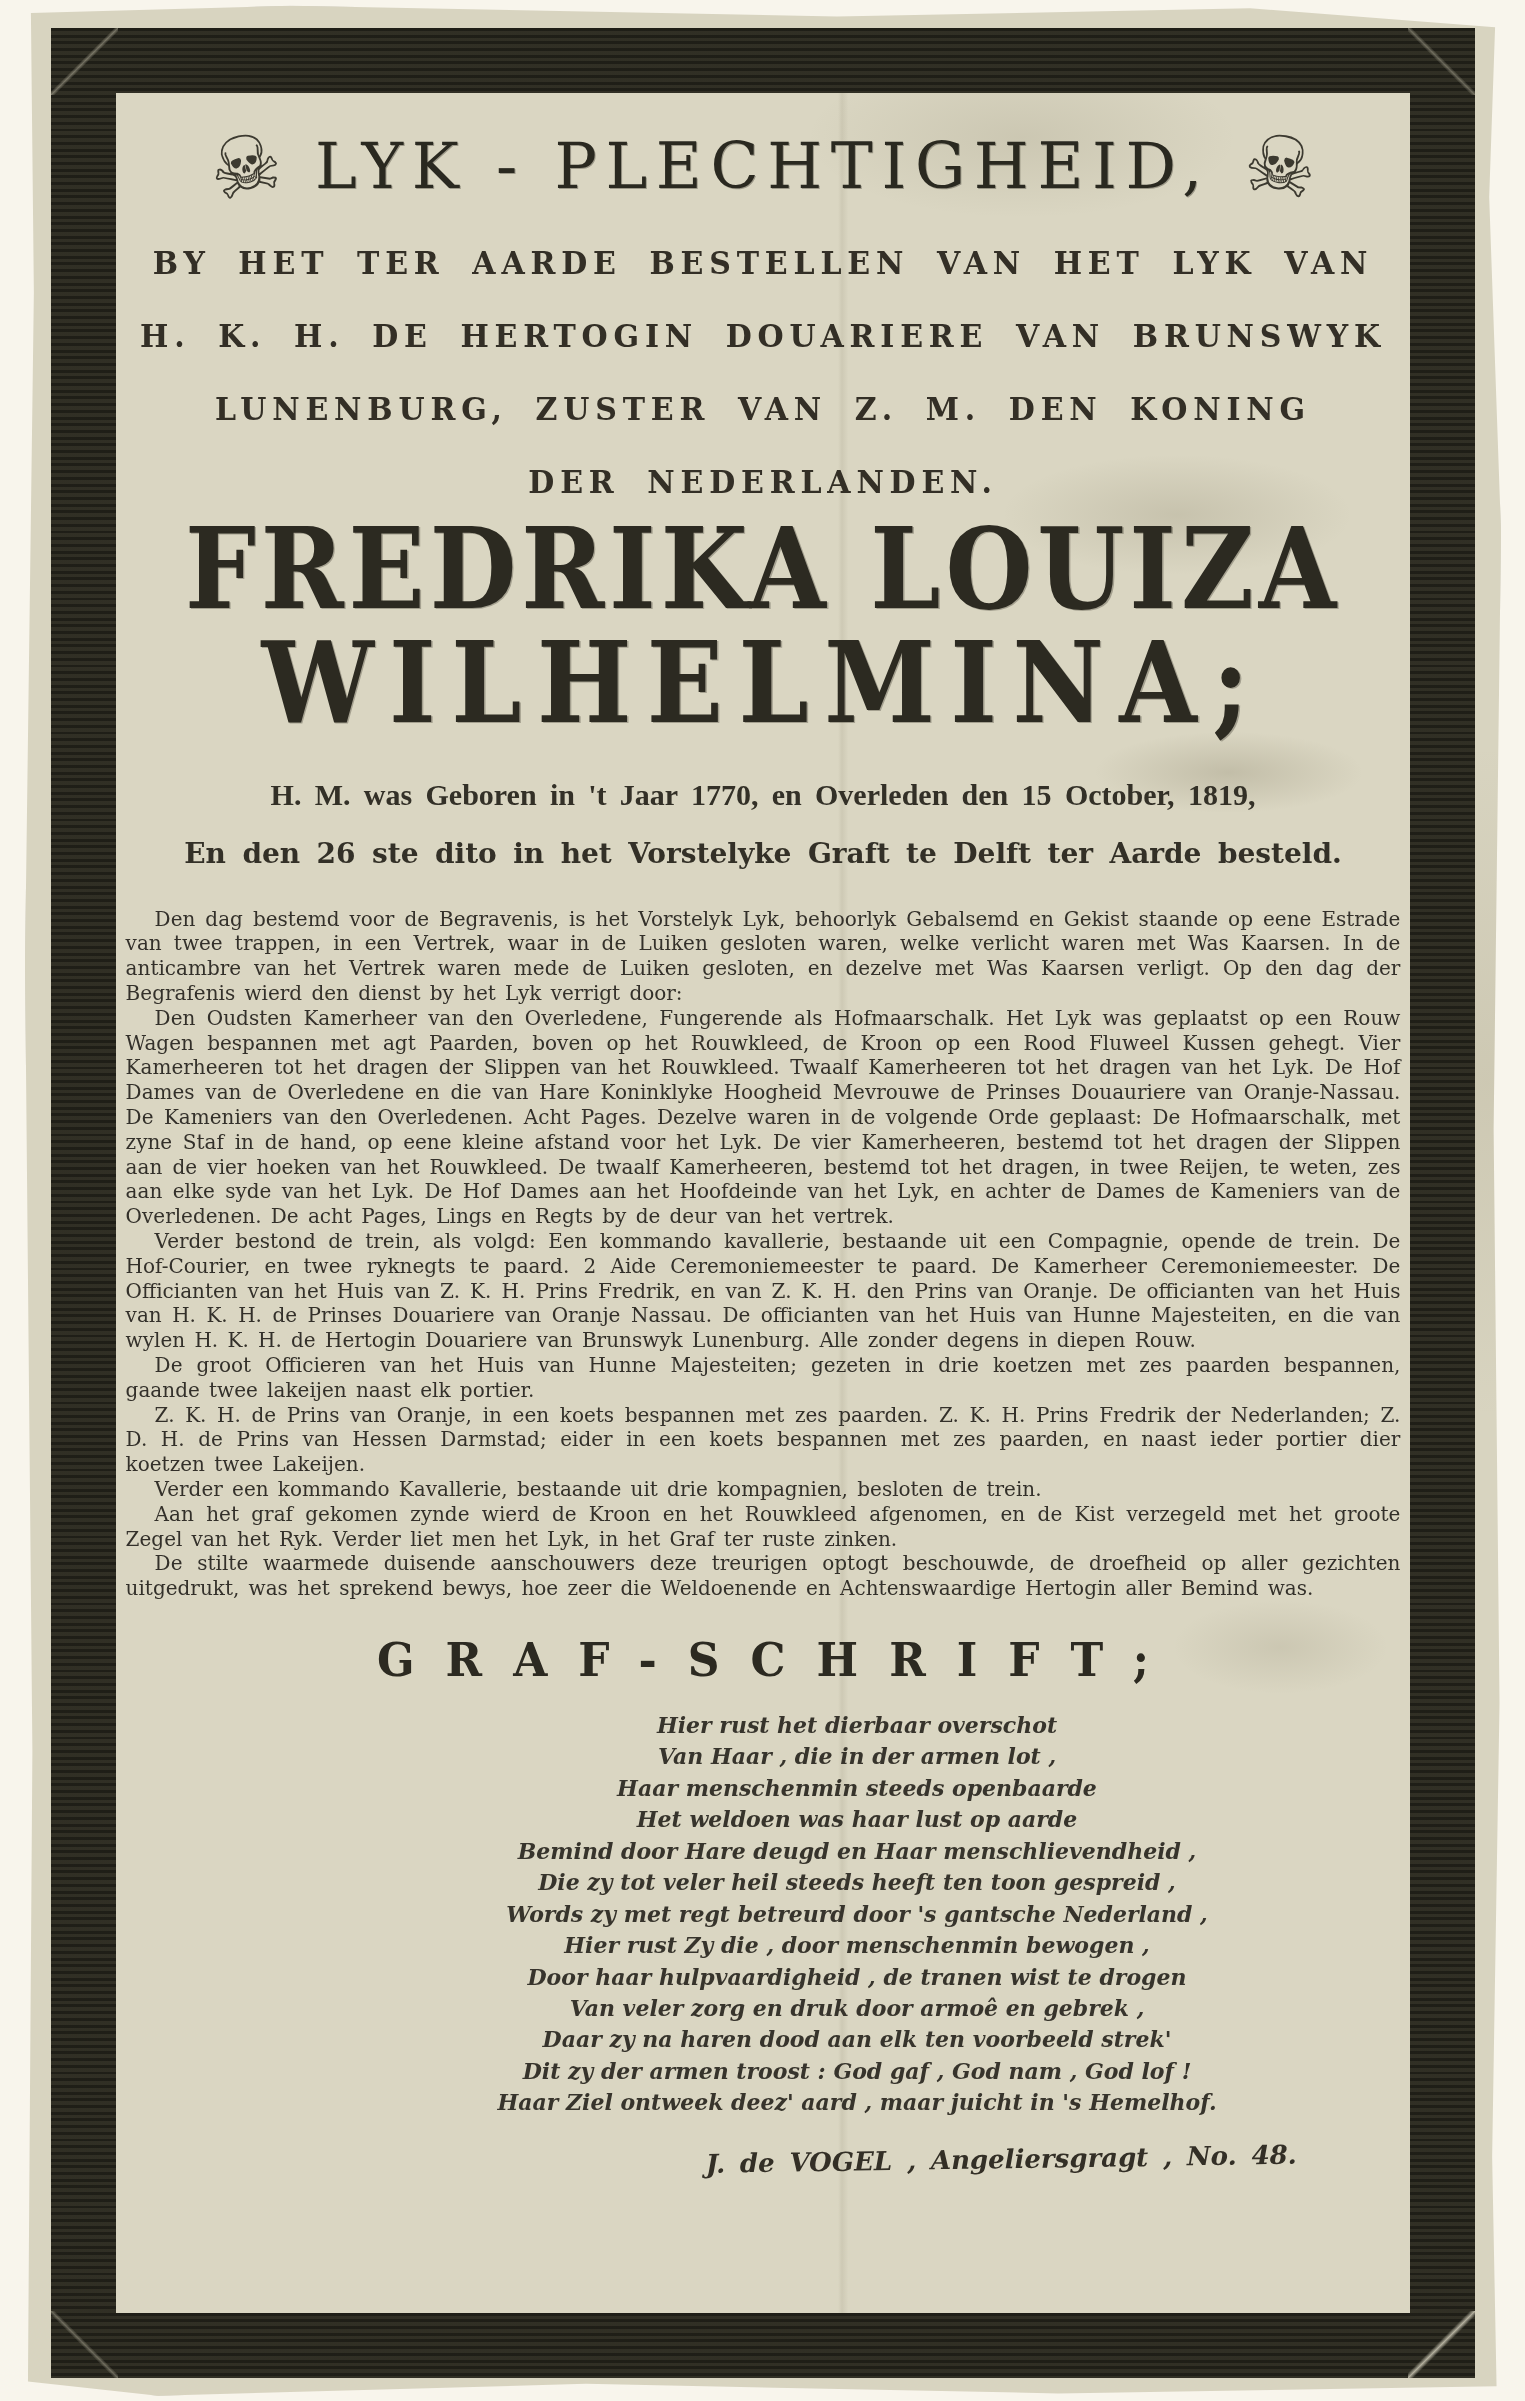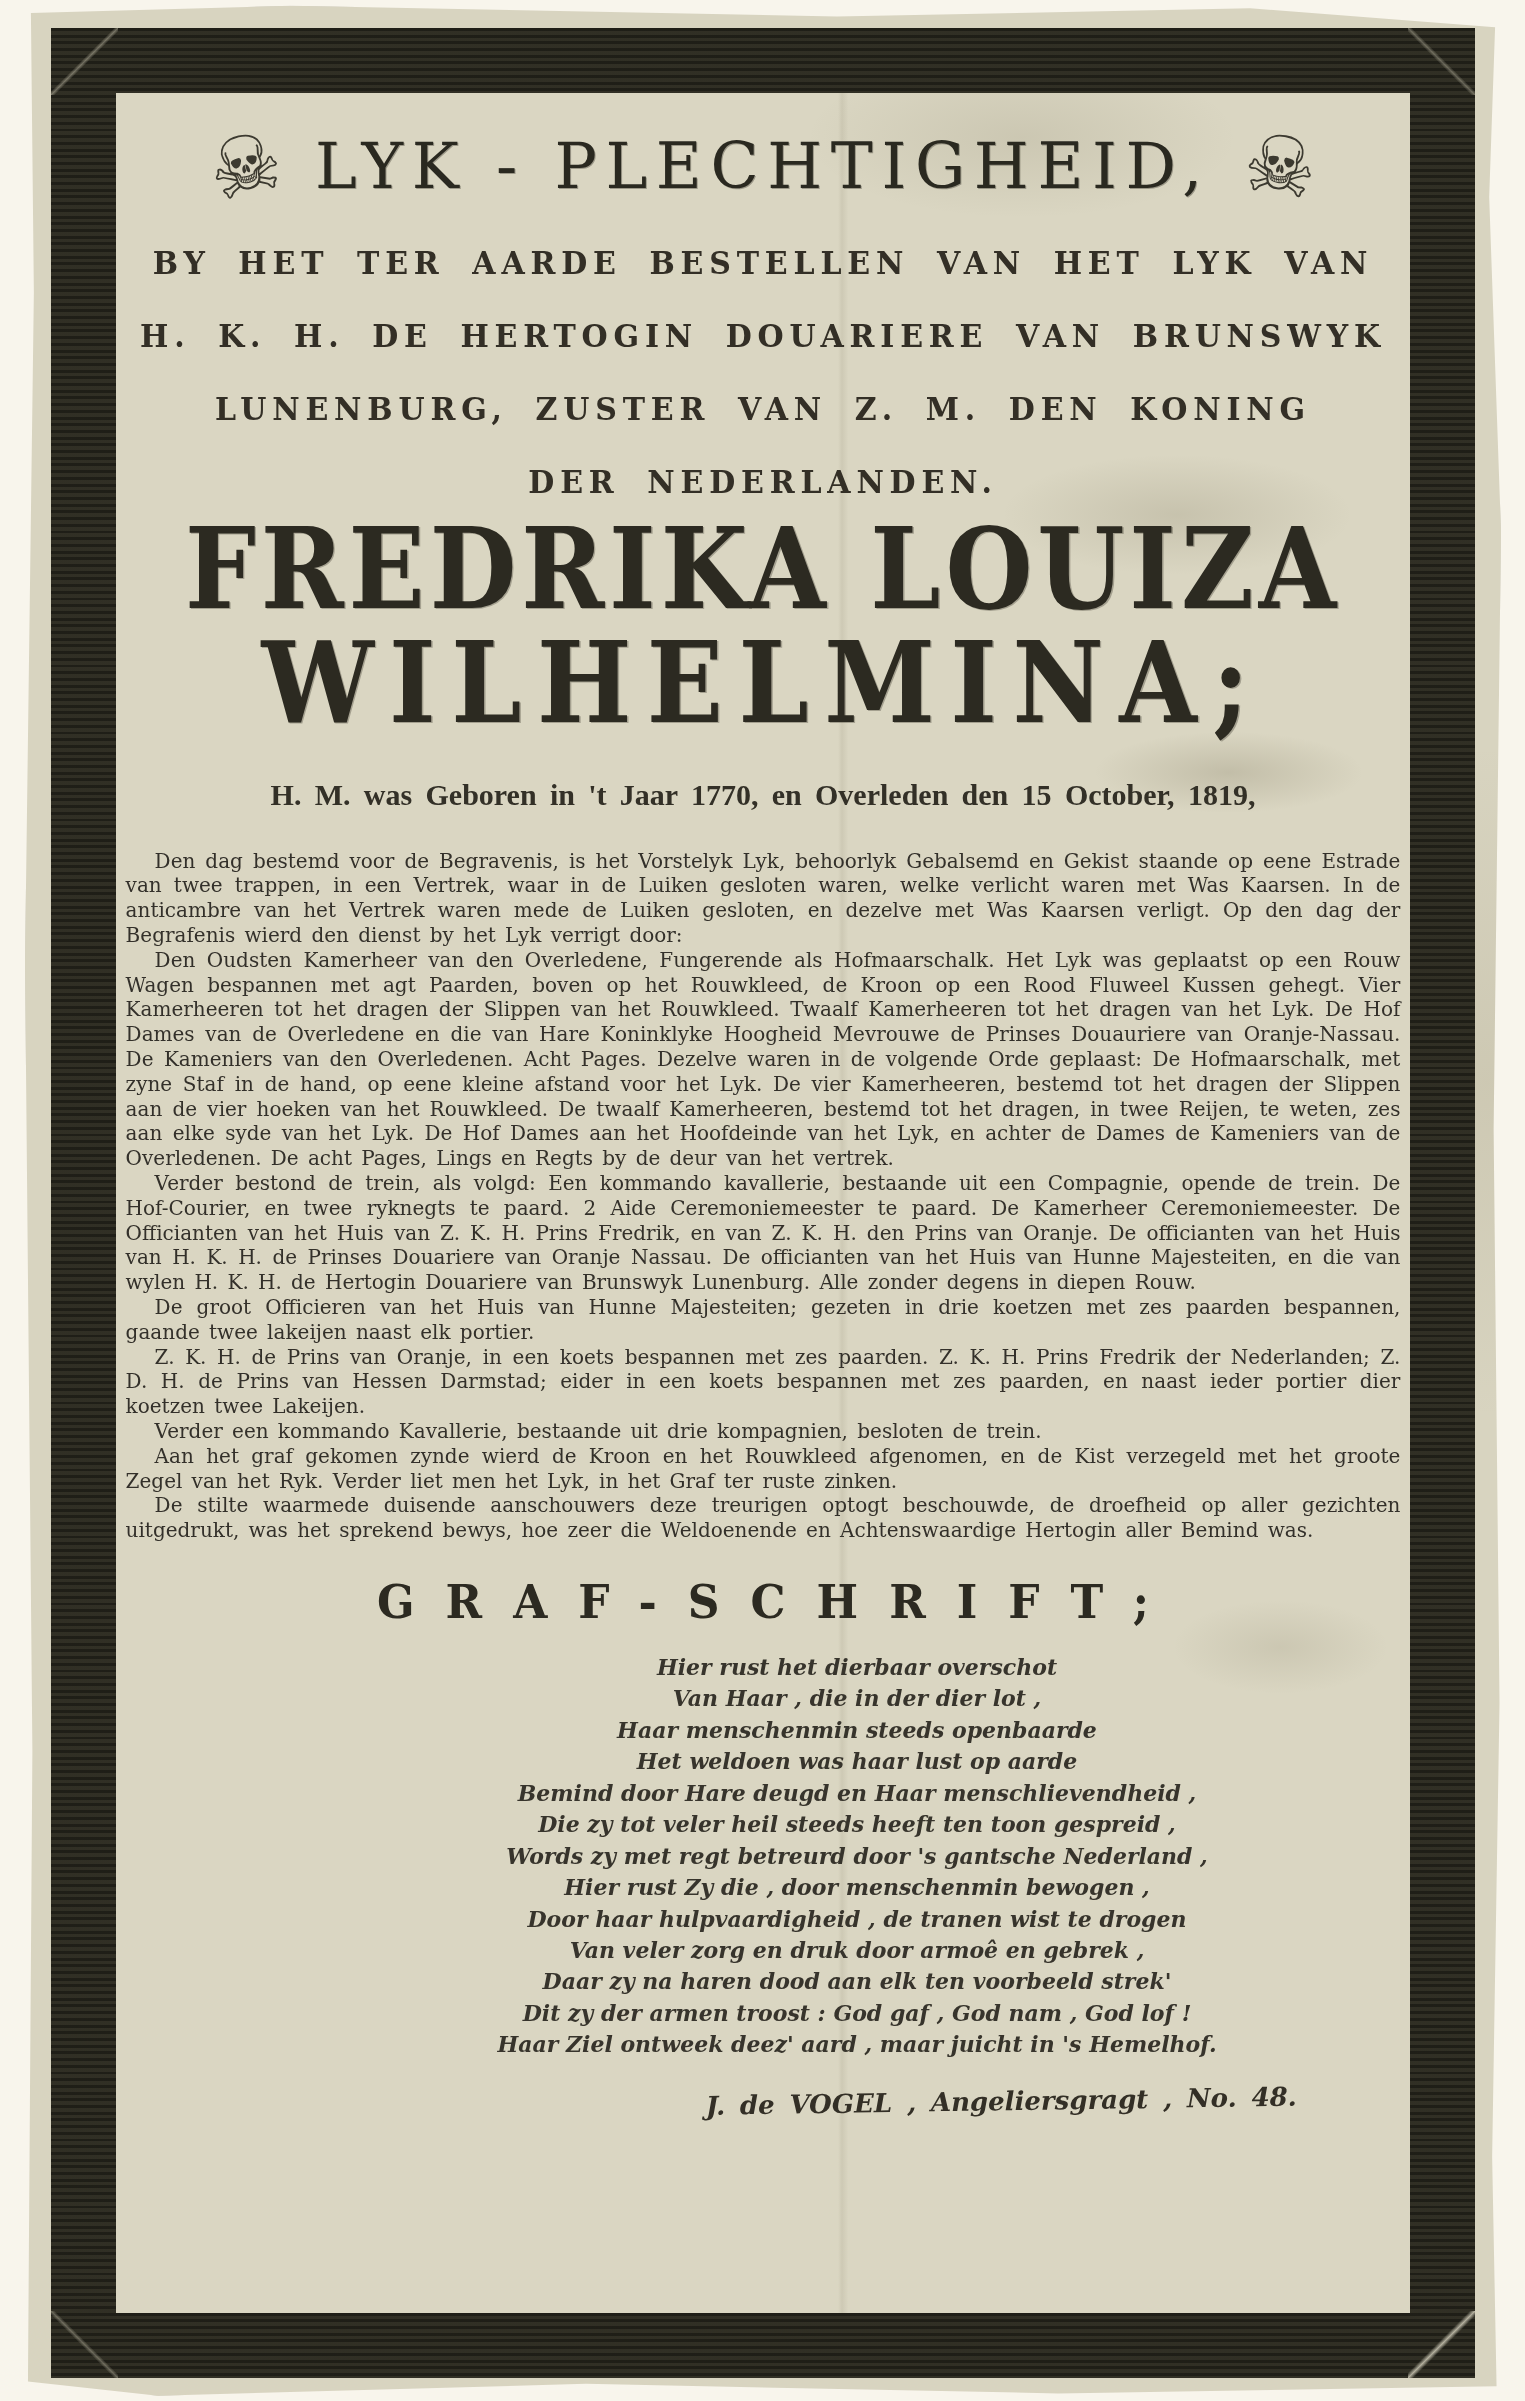--- a/index.html
+++ b/index.html
@@ -109,38 +109,39 @@
         <div>DER NEDERLANDEN.</div>
       </div>
 
       <div class="big-name">
         <div>FREDRIKA LOUIZA</div>
         <div class="second">WILHELMINA;</div>
       </div>
 
       <div class="vita">
         <div class="v1">H. M. was Geboren in 't Jaar 1770, en Overleden den 15 October, 1819,</div>
+        <div class="v2">En den 26 ste dito in het Vorstelyke Graft te Delft ter Aarde besteld.</div>
       </div>
 
       <div class="body-block">
         <p>Den dag bestemd voor de Begravenis, is het Vorstelyk Lyk, behoorlyk Gebalsemd en Gekist staande op eene Estrade van twee trappen, in een Vertrek, waar in de Luiken gesloten waren, welke verlicht waren met Was Kaarsen. In de anticambre van het Vertrek waren mede de Luiken gesloten, en dezelve met Was Kaarsen verligt. Op den dag der Begrafenis wierd den dienst by het Lyk verrigt door:</p>
         <p>Den Oudsten Kamerheer van den Overledene, Fungerende als Hofmaarschalk. Het Lyk was geplaatst op een Rouw Wagen bespannen met agt Paarden, boven op het Rouwkleed, de Kroon op een Rood Fluweel Kussen gehegt. Vier Kamerheeren tot het dragen der Slippen van het Rouwkleed. Twaalf Kamerheeren tot het dragen van het Lyk. De Hof Dames van de Overledene en die van Hare Koninklyke Hoogheid Mevrouwe de Prinses Douauriere van Oranje-Nassau. De Kameniers van den Overledenen. Acht Pages. Dezelve waren in de volgende Orde geplaast: De Hofmaarschalk, met zyne Staf in de hand, op eene kleine afstand voor het Lyk. De vier Kamerheeren, bestemd tot het dragen der Slippen aan de vier hoeken van het Rouwkleed. De twaalf Kamerheeren, bestemd tot het dragen, in twee Reijen, te weten, zes aan elke syde van het Lyk. De Hof Dames aan het Hoofdeinde van het Lyk, en achter de Dames de Kameniers van de Overledenen. De acht Pages, Lings en Regts by de deur van het vertrek.</p>
         <p>Verder bestond de trein, als volgd: Een kommando kavallerie, bestaande uit een Compagnie, opende de trein. De Hof-Courier, en twee ryknegts te paard. 2 Aide Ceremoniemeester te paard. De Kamerheer Ceremoniemeester. De Officianten van het Huis van Z. K. H. Prins Fredrik, en van Z. K. H. den Prins van Oranje. De officianten van het Huis van H. K. H. de Prinses Douariere van Oranje Nassau. De officianten van het Huis van Hunne Majesteiten, en die van wylen H. K. H. de Hertogin Douariere van Brunswyk Lunenburg. Alle zonder degens in diepen Rouw.</p>
         <p>De groot Officieren van het Huis van Hunne Majesteiten; gezeten in drie koetzen met zes paarden bespannen, gaande twee lakeijen naast elk portier.</p>
         <p>Z. K. H. de Prins van Oranje, in een koets bespannen met zes paarden. Z. K. H. Prins Fredrik der Nederlanden; Z. D. H. de Prins van Hessen Darmstad; eider in een koets bespannen met zes paarden, en naast ieder portier dier koetzen twee Lakeijen.</p>
         <p>Verder een kommando Kavallerie, bestaande uit drie kompagnien, besloten de trein.</p>
         <p>Aan het graf gekomen zynde wierd de Kroon en het Rouwkleed afgenomen, en de Kist verzegeld met het groote Zegel van het Ryk. Verder liet men het Lyk, in het Graf ter ruste zinken.</p>
         <p>De stilte waarmede duisende aanschouwers deze treurigen optogt beschouwde, de droefheid op aller gezichten uitgedrukt, was het sprekend bewys, hoe zeer die Weldoenende en Achtenswaardige Hertogin aller Bemind was.</p>
       </div>
 
       <div class="epitaph-heading">GRAF-SCHRIFT;</div>
 
       <div class="poem">
         <div>Hier rust het dierbaar overschot</div>
-        <div>Van Haar , die in der dier lot ,</div>
+        <div>Van Haar , die in der armen lot ,</div>
         <div>Haar menschenmin steeds openbaarde</div>
         <div>Het weldoen was haar lust op aarde</div>
         <div>Bemind door Hare deugd en Haar menschlievendheid ,</div>
         <div>Die zy tot veler heil steeds heeft ten toon gespreid ,</div>
         <div>Words zy met regt betreurd door 's gantsche Nederland ,</div>
         <div>Hier rust Zy die , door menschenmin bewogen ,</div>
         <div>Door haar hulpvaardigheid , de tranen wist te drogen</div>
         <div>Van veler zorg en druk door armoê en gebrek ,</div>
         <div>Daar zy na haren dood aan elk ten voorbeeld strek'</div>
         <div>Dit zy der armen troost : God gaf , God nam , God lof !</div>

